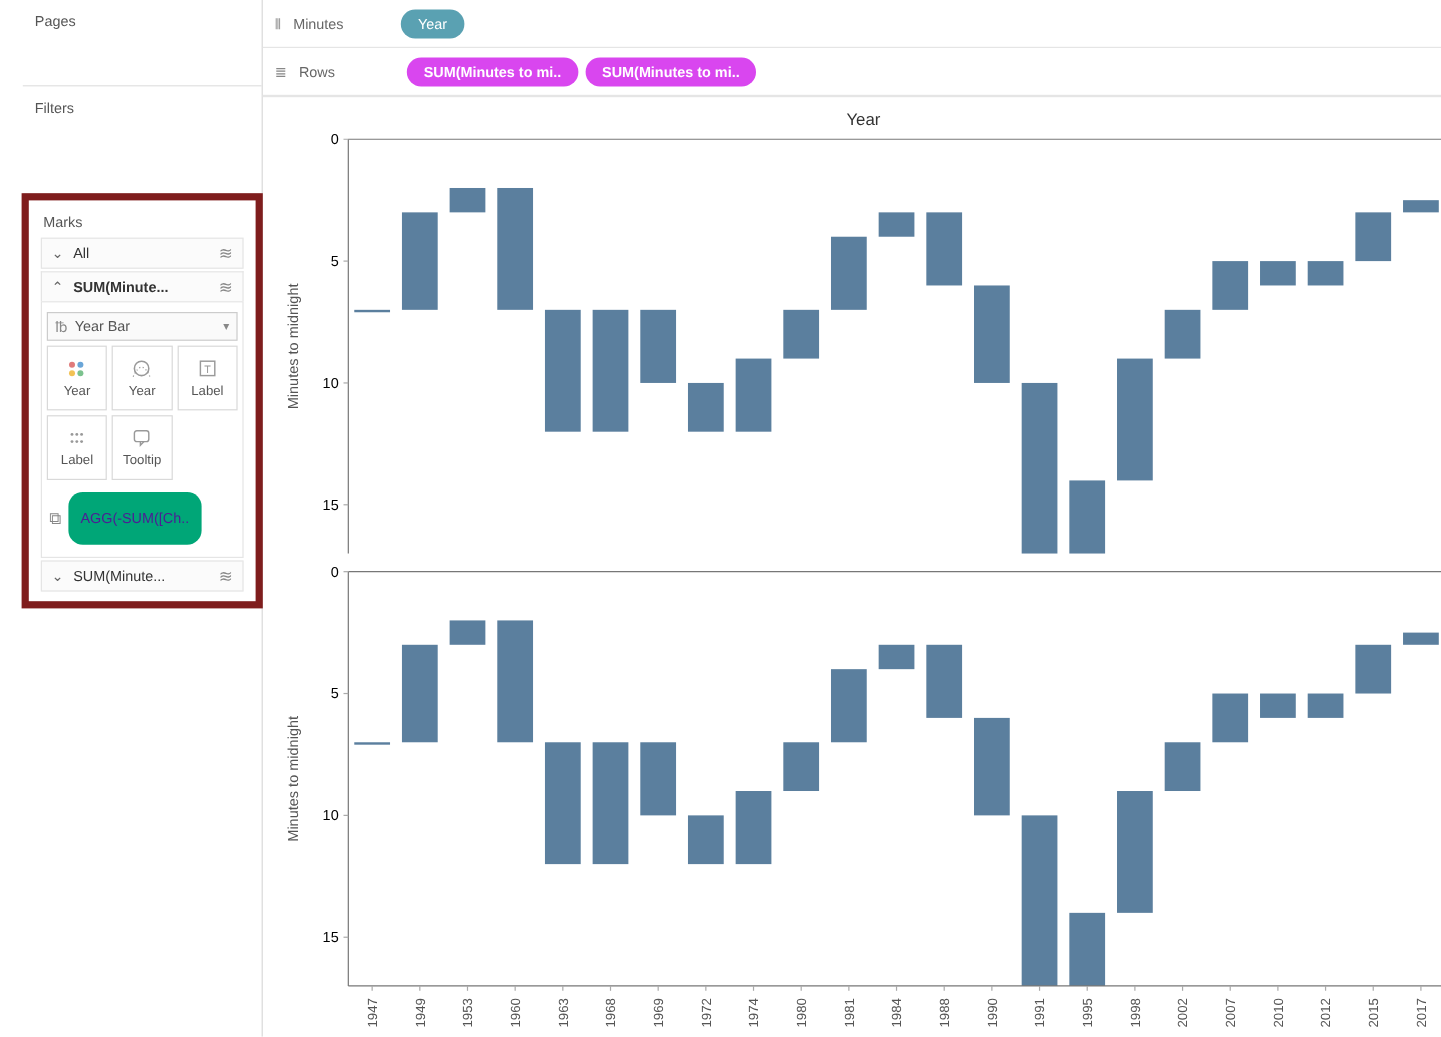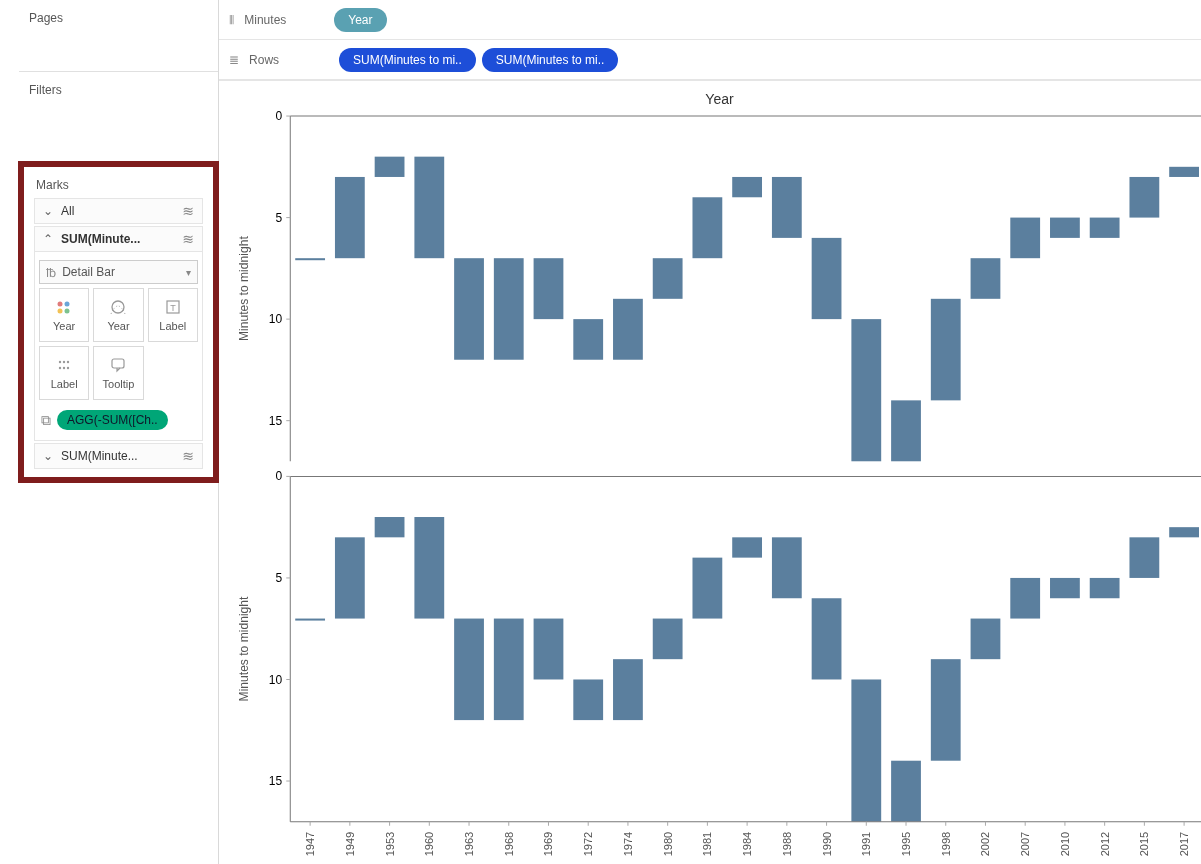--- a/index.html
+++ b/index.html
@@ -7,31 +7,31 @@
   .root { width: 1201px; height: 864px; display: flex; margin-left: 19px; }
   .left { width: 200px; border-right: 1px solid #d9d9d9; display: flex; flex-direction: column; }
   .card { border-bottom: 1px solid #e0e0e0; padding: 5px 10px; }
   .card-title { font-weight: 400; color: #555; padding: 6px 0; }
 
   .shelves { border-bottom: 1px solid #e5e5e5; }
   .shelf-row { display: flex; align-items: center; height: 40px; border-bottom: 1px solid #e5e5e5; padding: 0 10px; gap: 10px; }
   .shelf-label { width: 80px; color: #666; display:flex; align-items:center; gap:8px;}
   .pill { display: inline-flex; align-items: center; height: 24px; padding: 0 14px; border-radius: 12px; color: #fff; font-size: 12px; white-space: nowrap; cursor: default; }
   .pill-blue { background: #5aa1b2; }
-  .pill-green { background: #1d4ed8; }
+  .pill-green { background: #d946ef; font-weight: bold; }
   .marks-head { display: flex; align-items: center; justify-content: space-between; padding: 6px 4px; }
   .chev { width: 10px; text-align:center; color:#666; }
   .stack-icon { color:#888; font-size:14px; }
   .marks-select { display:flex; align-items:center; justify-content:space-between; border:1px solid #ccc; background:#fafafa; height:24px; padding:0 6px; margin:4px 0; font-size:12px; color:#555; cursor:pointer;}
   .marks-select .gantt-icon { margin-right:6px; color:#888;}
   .marks-grid { display:grid; grid-template-columns: repeat(3, 1fr); gap:4px; margin:4px 0;}
   .marks-cell { border:1px solid #d9d9d9; background:#fff; height:54px; display:flex; flex-direction:column; align-items:center; justify-content:center; gap:4px; font-size:11px; color:#555; cursor:pointer;}
   .marks-cell svg { width:18px; height:18px; }
   .detail-row { display:flex; align-items:center; gap:6px; padding:6px 2px;}
-  .small-pill { background:#00a677; color:#0f172a; border-radius:12px; padding:3px 10px; font-size:12px;}
+  .small-pill { background:#00a677; color:#4c1d95; border-radius:12px; padding:15px 10px; font-size:12px;}
   .link-icon { color:#888; font-size:14px; }
 
   .right { flex:1; display:flex; flex-direction:column; }
   .viz { flex:1; position:relative; padding:6px 6px 10px 6px; display:flex; flex-direction:column;}
   .viz-title { text-align:center; font-size:14px; color:#333; padding:4px 0;}
   .chart-holder { flex:1; position:relative; }
   svg.chart { width:100%; height:100%; }
   .axis-label { font-size:12px; fill:#555; }
   .bar { fill:#5B7F9E; }
   .axis-line { stroke:#777; stroke-width:1; }
@@ -65,21 +65,21 @@
           <span class="chev">⌃</span>
           <b style="font-weight:600">SUM(Minute...</b>
         </span>
         <span class="stack-icon">≋</span>
       </div>
 
       <div style="border:1px solid #e5e5e5; padding:4px;">
         <div class="marks-select">
           <span style="display:flex;align-items:center;">
             <span class="gantt-icon">℔</span>
-            <span>Detail Bar</span>
+            <span>Year Bar</span>
           </span>
           <span style="color:#888;font-size:10px">▾</span>
         </div>
 
         <div class="marks-grid">
           <div class="marks-cell">
             <svg viewBox="0 0 18 18">
                 <circle cx="5" cy="6" r="2.5" fill="#e07b7b"></circle>
                 <circle cx="12" cy="6" r="2.5" fill="#6aa6d8"></circle>
                 <circle cx="5" cy="13" r="2.5" fill="#f2c255"></circle>

